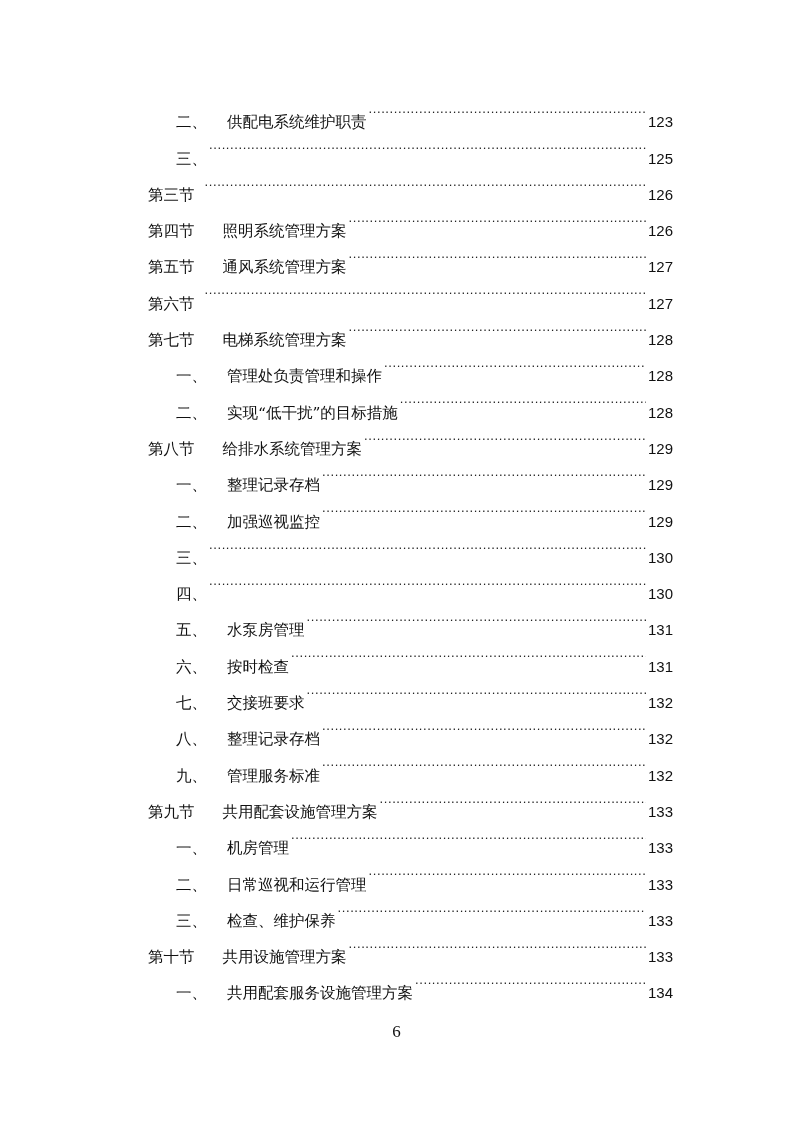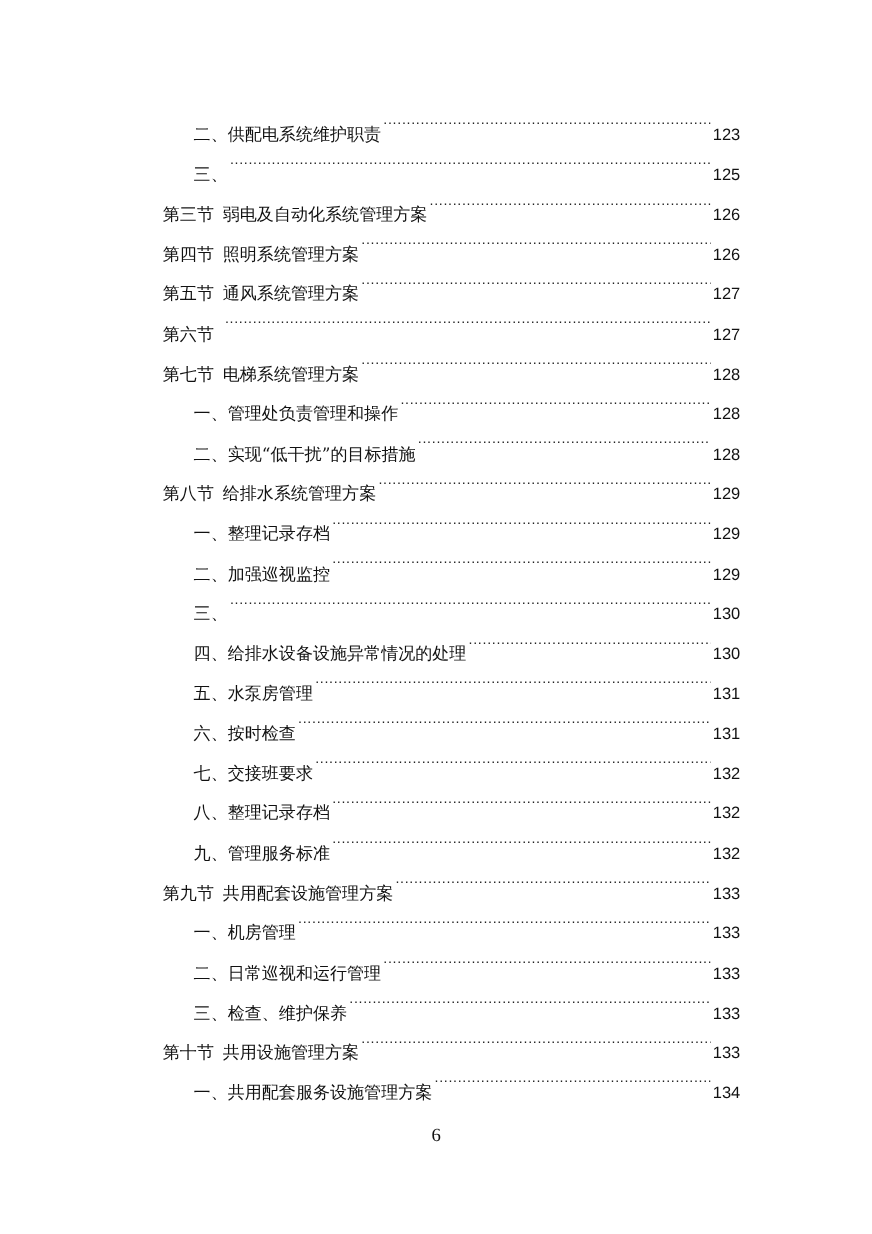--- a/index.html
+++ b/index.html
@@ -33,20 +33,21 @@
       padding-left: 28px;
     }
     .toc-prefix {
       flex: 0 0 auto;
     }
     .level-1 .toc-prefix {
       margin-right: 8px;
     }
     .toc-title {
       flex: 0 0 auto;
+      margin-left: 20px;
     }
     .toc-leader {
       flex: 1 1 auto;
       overflow: hidden;
       margin: 0 2px;
       position: relative;
       height: 36.3px;
     }
     .toc-leader::after {
       content: "........................................................................................................................................................................................................";
@@ -86,21 +87,20 @@
     <span class="toc-leader"></span>
     <span class="toc-page">123</span>
   </div>
   <div class="toc-row level-2">
     <span class="toc-prefix">三、</span>
     <span class="toc-leader"></span>
     <span class="toc-page">125</span>
   </div>
   <div class="toc-row level-1">
     <span class="toc-prefix">第三节</span>
-    <span class="toc-title">弱电及自动化系统管理方案</span>
     <span class="toc-leader"></span>
     <span class="toc-page">126</span>
   </div>
   <div class="toc-row level-1">
     <span class="toc-prefix">第四节</span>
     <span class="toc-title">照明系统管理方案</span>
     <span class="toc-leader"></span>
     <span class="toc-page">126</span>
   </div>
   <div class="toc-row level-1">
@@ -150,21 +150,20 @@
     <span class="toc-leader"></span>
     <span class="toc-page">129</span>
   </div>
   <div class="toc-row level-2">
     <span class="toc-prefix">三、</span>
     <span class="toc-leader"></span>
     <span class="toc-page">130</span>
   </div>
   <div class="toc-row level-2">
     <span class="toc-prefix">四、</span>
-    <span class="toc-title">给排水设备设施异常情况的处理</span>
     <span class="toc-leader"></span>
     <span class="toc-page">130</span>
   </div>
   <div class="toc-row level-2">
     <span class="toc-prefix">五、</span>
     <span class="toc-title">水泵房管理</span>
     <span class="toc-leader"></span>
     <span class="toc-page">131</span>
   </div>
   <div class="toc-row level-2">

